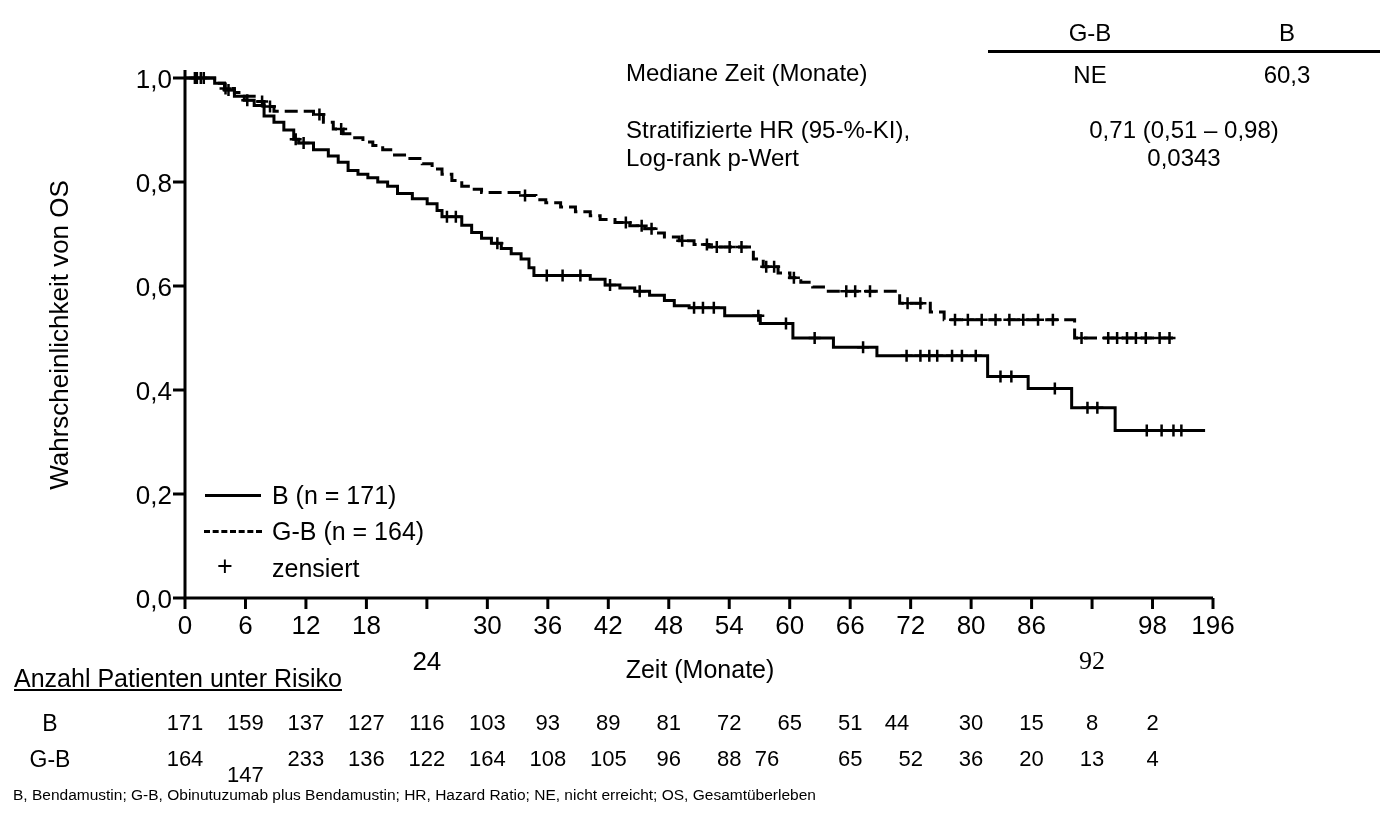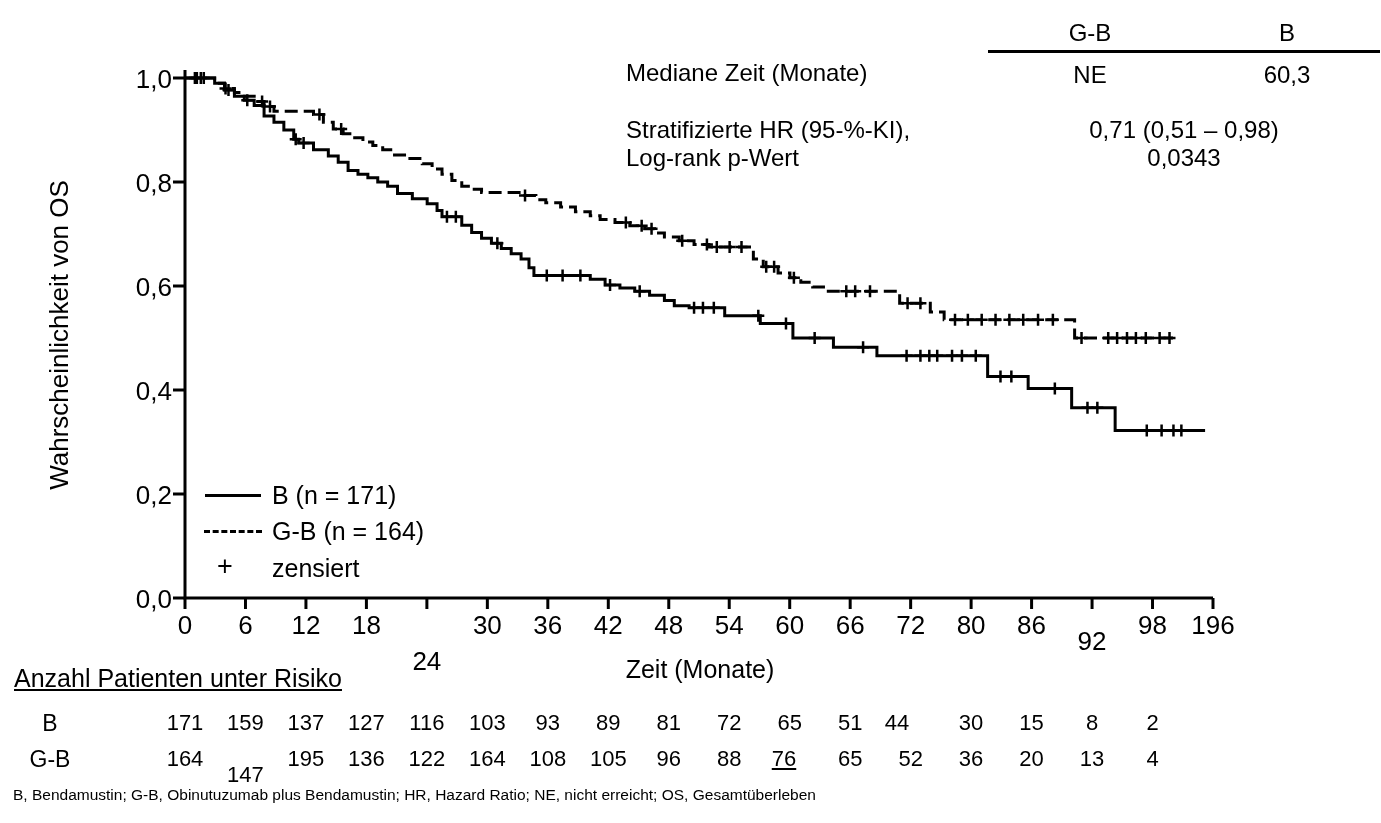--- a/index.html
+++ b/index.html
@@ -179,29 +179,29 @@
     <span class="abs risk-val ctr" style="left: 759.706px; top: 710px; width: 60px;">65</span>
     <span class="abs risk-val ctr" style="left: 820.176px; top: 710px; width: 60px;">51</span>
     <span class="abs risk-val ctr" style="left: 867px; top: 710px; width: 60px;">44</span>
     <span class="abs risk-val ctr" style="left: 941.118px; top: 710px; width: 60px;">30</span>
     <span class="abs risk-val ctr" style="left: 1001.59px; top: 710px; width: 60px;">15</span>
     <span class="abs risk-val ctr" style="left: 1062.06px; top: 710px; width: 60px;">8</span>
     <span class="abs risk-val ctr" style="left: 1122.53px; top: 710px; width: 60px;">2</span>
     <span class="abs risk-label ctr" style="left: 26px; top: 746px; width: 48px;">G-B</span>
     <span class="abs risk-val ctr" style="left: 155px; top: 746px; width: 60px;">164</span>
     <span class="abs risk-val ctr" style="left: 215.471px; top: 762px; width: 60px;">147</span>
-    <span class="abs risk-val ctr" style="left: 275.941px; top: 746px; width: 60px;">195</span>
+    <span class="abs risk-val ctr" style="left: 275.941px; top: 746px; width: 60px;">233</span>
     <span class="abs risk-val ctr" style="left: 336.412px; top: 746px; width: 60px;">136</span>
     <span class="abs risk-val ctr" style="left: 396.882px; top: 746px; width: 60px;">122</span>
     <span class="abs risk-val ctr" style="left: 457.353px; top: 746px; width: 60px;">164</span>
     <span class="abs risk-val ctr" style="left: 517.824px; top: 746px; width: 60px;">108</span>
     <span class="abs risk-val ctr" style="left: 578.294px; top: 746px; width: 60px;">105</span>
     <span class="abs risk-val ctr" style="left: 638.765px; top: 746px; width: 60px;">96</span>
     <span class="abs risk-val ctr" style="left: 699.235px; top: 746px; width: 60px;">88</span>
-    <span class="abs risk-val ctr" style="left: 754px; top: 746px; width: 60px; text-decoration: underline;">76</span>
+    <span class="abs risk-val ctr" style="left: 737px; top: 746px; width: 60px;">76</span>
     <span class="abs risk-val ctr" style="left: 820.176px; top: 746px; width: 60px;">65</span>
     <span class="abs risk-val ctr" style="left: 880.647px; top: 746px; width: 60px;">52</span>
     <span class="abs risk-val ctr" style="left: 941.118px; top: 746px; width: 60px;">36</span>
     <span class="abs risk-val ctr" style="left: 1001.59px; top: 746px; width: 60px;">20</span>
     <span class="abs risk-val ctr" style="left: 1062.06px; top: 746px; width: 60px;">13</span>
     <span class="abs risk-val ctr" style="left: 1122.53px; top: 746px; width: 60px;">4</span>
   </div>
 
 <div class="abs footnote" style="left:13px;top:786px;">B, Bendamustin; G-B, Obinutuzumab plus Bendamustin; HR, Hazard Ratio; NE, nicht erreicht; OS, Gesamtüberleben</div>
 
@@ -214,21 +214,21 @@
     <span class="abs tick-label ctr" style="left: 455.353px; top: 610px; width: 64px;">30</span>
     <span class="abs tick-label ctr" style="left: 515.824px; top: 610px; width: 64px;">36</span>
     <span class="abs tick-label ctr" style="left: 576.294px; top: 610px; width: 64px;">42</span>
     <span class="abs tick-label ctr" style="left: 636.765px; top: 610px; width: 64px;">48</span>
     <span class="abs tick-label ctr" style="left: 697.235px; top: 610px; width: 64px;">54</span>
     <span class="abs tick-label ctr" style="left: 757.706px; top: 610px; width: 64px;">60</span>
     <span class="abs tick-label ctr" style="left: 818.176px; top: 610px; width: 64px;">66</span>
     <span class="abs tick-label ctr" style="left: 878.647px; top: 610px; width: 64px;">72</span>
     <span class="abs tick-label ctr" style="left: 939.118px; top: 610px; width: 64px;">80</span>
     <span class="abs tick-label ctr" style="left: 999.588px; top: 610px; width: 64px;">86</span>
-    <span class="abs tick-label ctr" style="left: 1060.06px; top: 626px; width: 64px;">92</span>
+    <span class="abs tick-label ctr" style="left: 1060.06px; top: 646px; width: 64px; font-family: Liberation Serif, serif;">92</span>
     <span class="abs tick-label ctr" style="left: 1120.53px; top: 610px; width: 64px;">98</span>
     <span class="abs tick-label ctr" style="left: 1181px; top: 610px; width: 64px;">196</span>
   </div>
 <div id="y-ticks">
     <span class="abs tick-label rgt" style="left: 110px; top: 64px; width: 62px;">1,0</span>
     <span class="abs tick-label rgt" style="left: 110px; top: 168px; width: 62px;">0,8</span>
     <span class="abs tick-label rgt" style="left: 110px; top: 272px; width: 62px;">0,6</span>
     <span class="abs tick-label rgt" style="left: 110px; top: 376px; width: 62px;">0,4</span>
     <span class="abs tick-label rgt" style="left: 110px; top: 480px; width: 62px;">0,2</span>
     <span class="abs tick-label rgt" style="left: 110px; top: 584px; width: 62px;">0,0</span>

